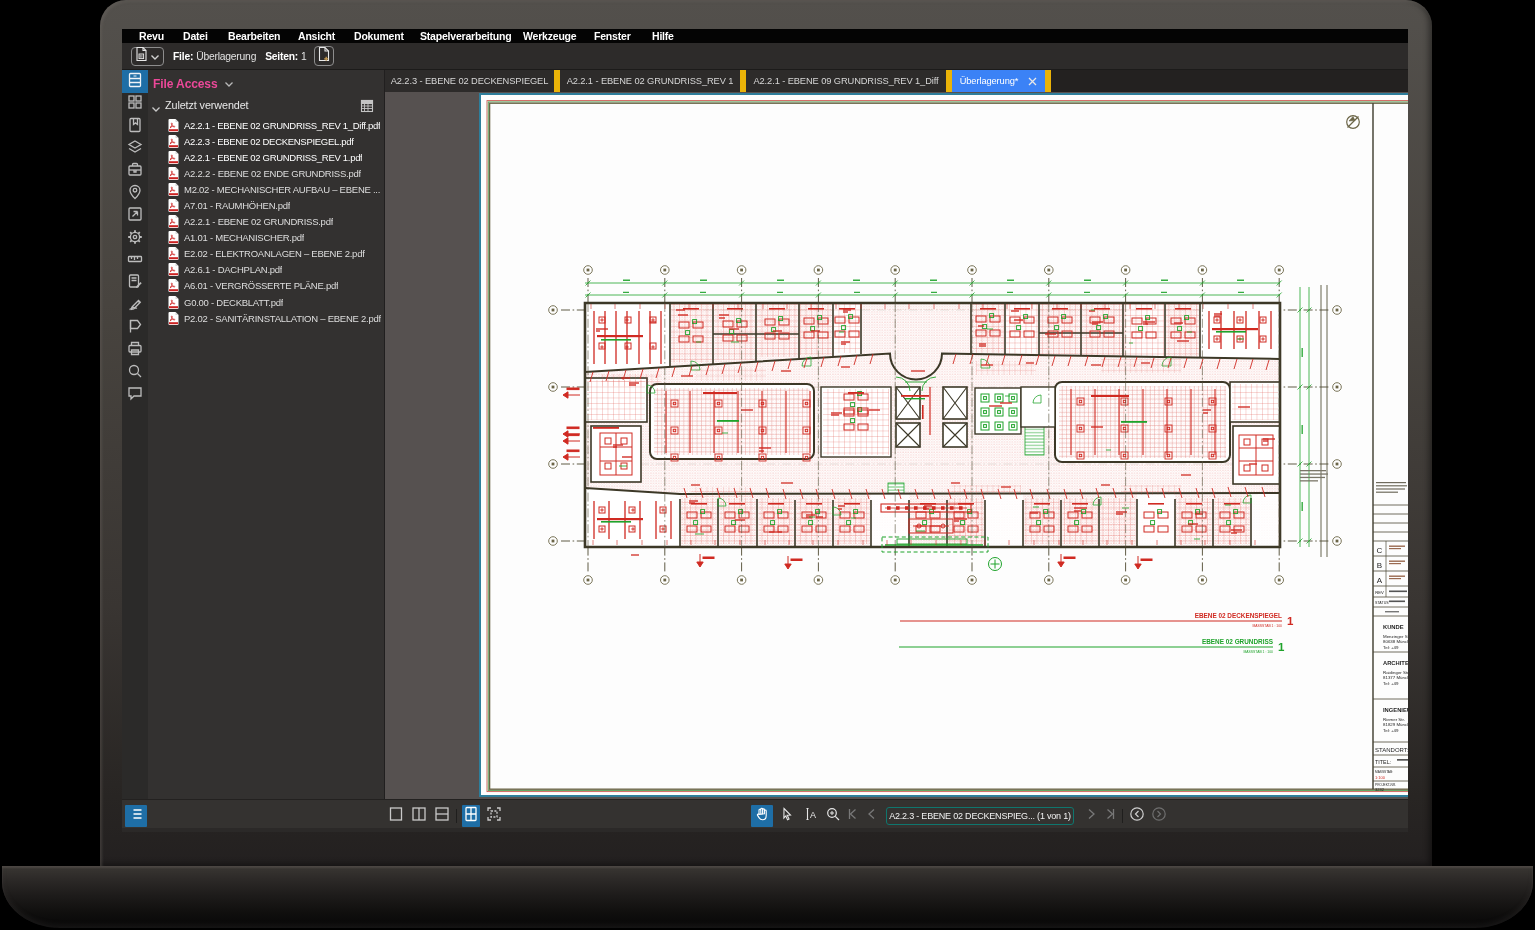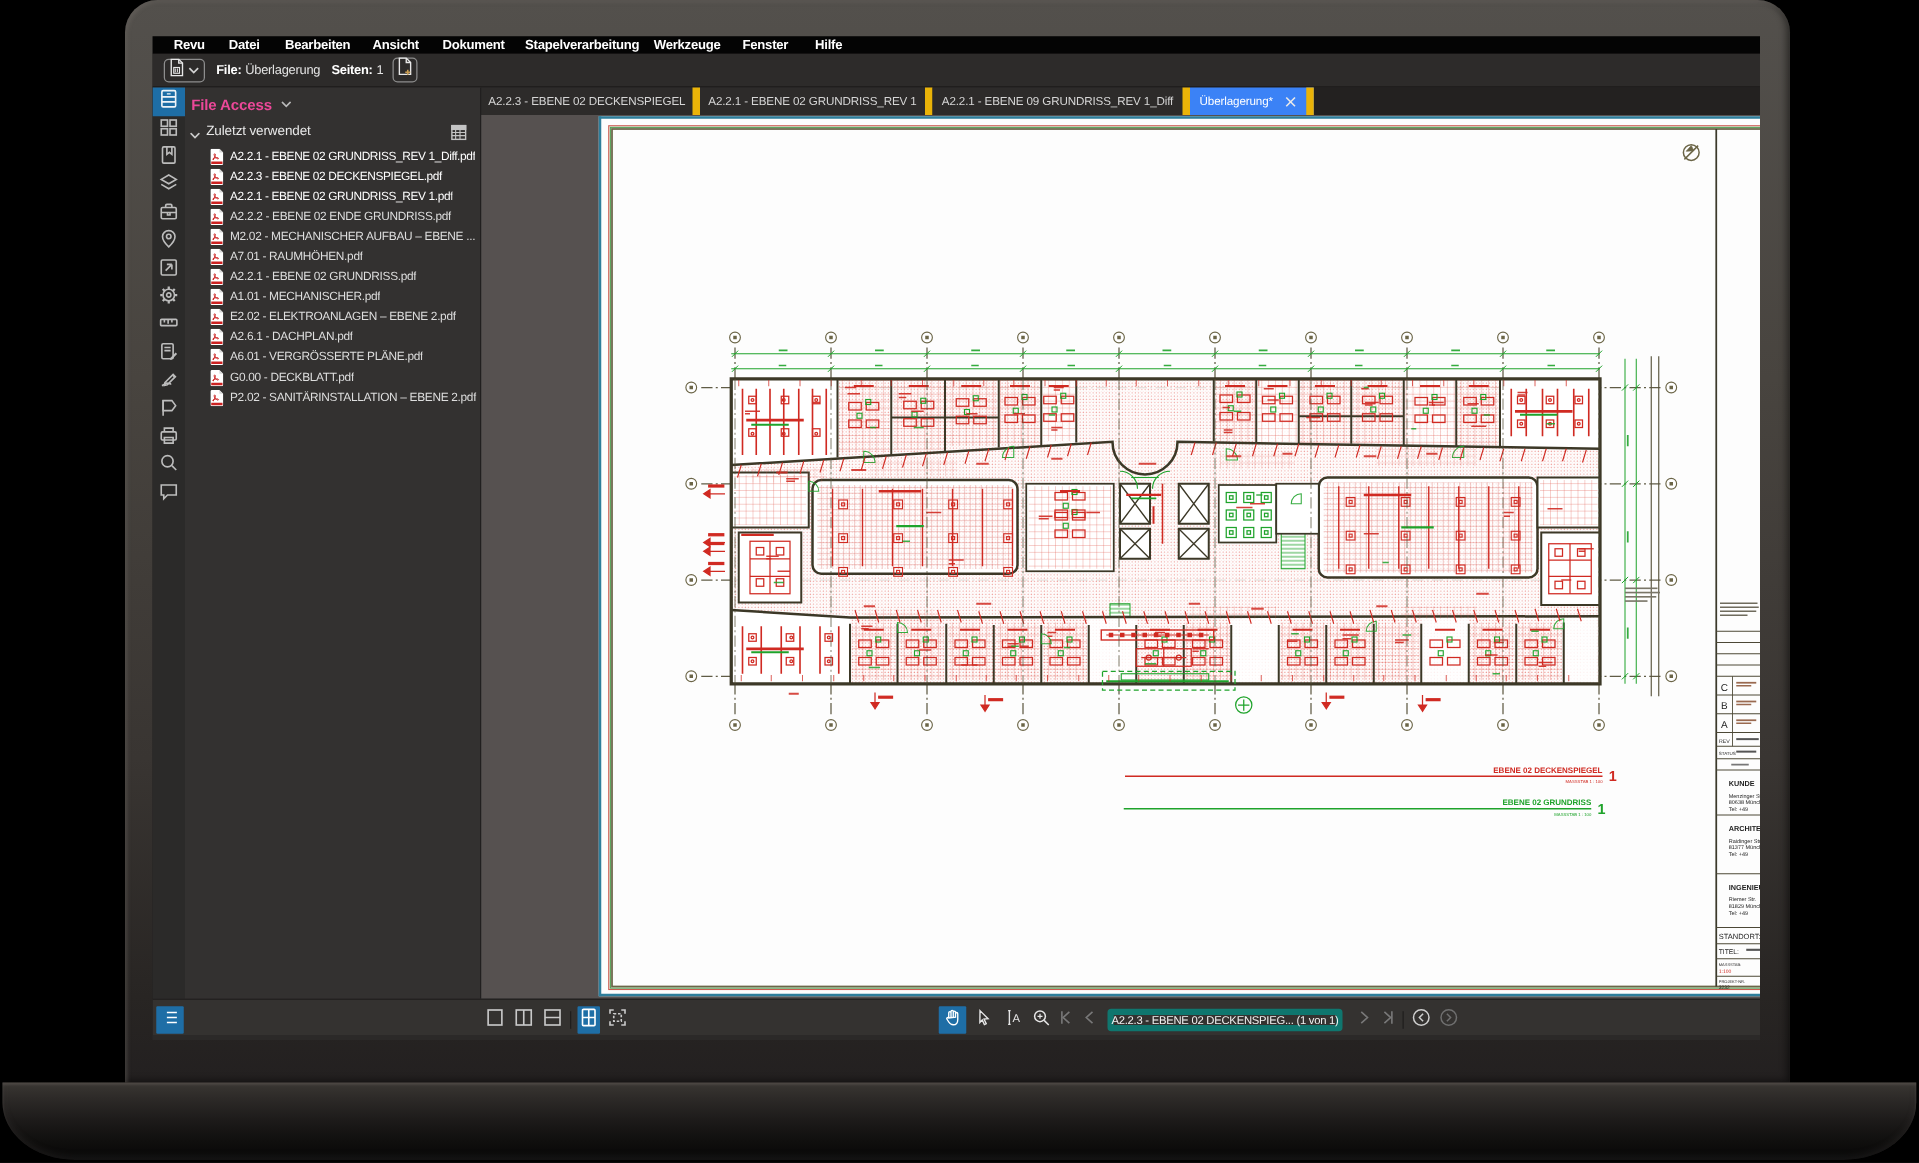--- a/index.html
+++ b/index.html
@@ -52,21 +52,21 @@
 .page svg{position:absolute;left:0;top:0}
 
 .statusbar{position:absolute;left:0;top:770px;width:100%;height:33px;background:#343230;border-top:1px solid #232120}
 .statusbar::after{content:"";position:absolute;left:0;bottom:0;width:100%;height:4px;background:#2b2928}
 .sb-btn{position:absolute;width:22px;height:22px;top:5px;display:flex;align-items:center;justify-content:center;border-radius:1px}
 .vgroup .sb-btn{position:static;width:18px}
 .vgroup .sb-sep{position:static;margin-top:4px}
 .sb-btn.active{background:#1e6ea6}
 .sb-btn.blue{background:#1e6ea6}
 .sb-sep{position:absolute;width:1px;height:14px;top:9px;background:#1f1e1d}
-.page-field{position:absolute;left:764px;top:7px;width:188px;height:18px;border:5px solid #0f766e;border-radius:3px;color:#f2f2f2;font-size:9px;letter-spacing:-0.2px;display:flex;align-items:center;justify-content:center;background:#343230;white-space:nowrap}
+.page-field{position:absolute;left:764px;top:7px;width:188px;height:18px;border:1px solid #0f766e;border-radius:3px;color:#f2f2f2;font-size:9px;letter-spacing:-0.2px;display:flex;align-items:center;justify-content:center;background:#343230;white-space:nowrap}
 </style>
 </head>
 <body>
 <svg width="0" height="0" style="position:absolute">
     <defs>
       <g id="pdfic">
         <path d="M0.5 1 A1 1 0 0 1 1.5 0 H7.5 L10.5 3 V12 a1 1 0 0 1 -1 1 H1.5 a1 1 0 0 1 -1 -1 Z" fill="#fff"></path>
         <path d="M7.5 0 10.5 3 H7.5 Z" fill="#d8d8d8"></path>
         <path d="M2.2 8.3c1.1-0.4 2.3-2.9 2.1-3.8-0.1-0.6-0.9-0.6-1 0-0.2 1 1.7 3.4 2.9 3.6 0.7 0.1 0.8-0.7 0.1-0.9-0.9-0.3-3.1 0.3-3.6 0.8-0.4 0.5 0 1 0.5 0.3Z" fill="none" stroke="#cc2222" stroke-width="0.8"></path>
         <rect x="1" y="10.2" width="9" height="2" fill="#cc2222"></rect>

